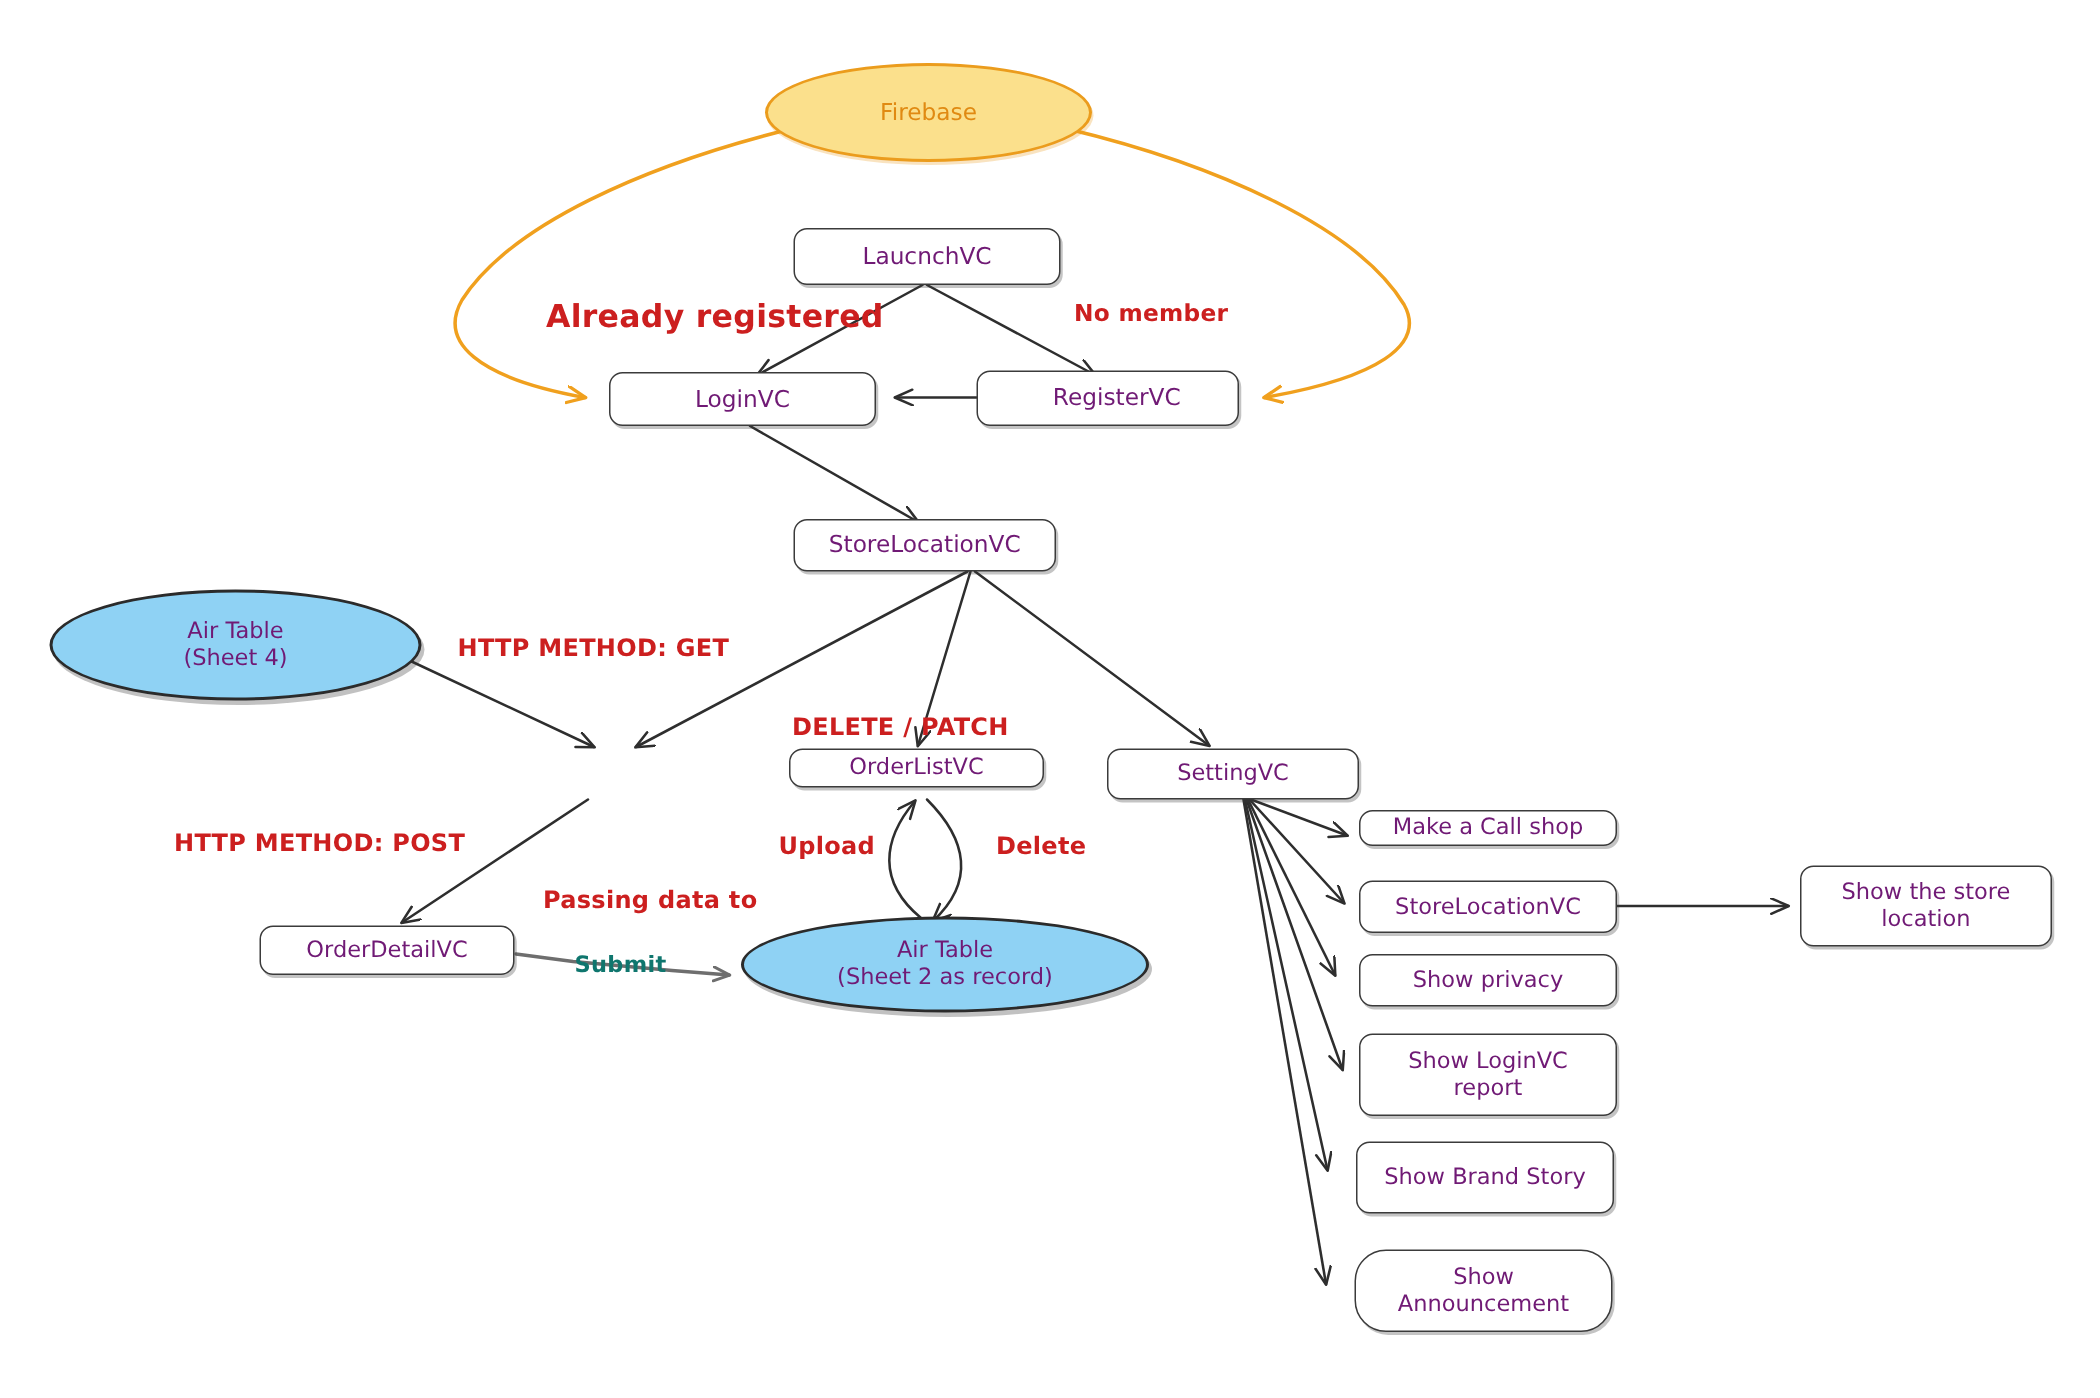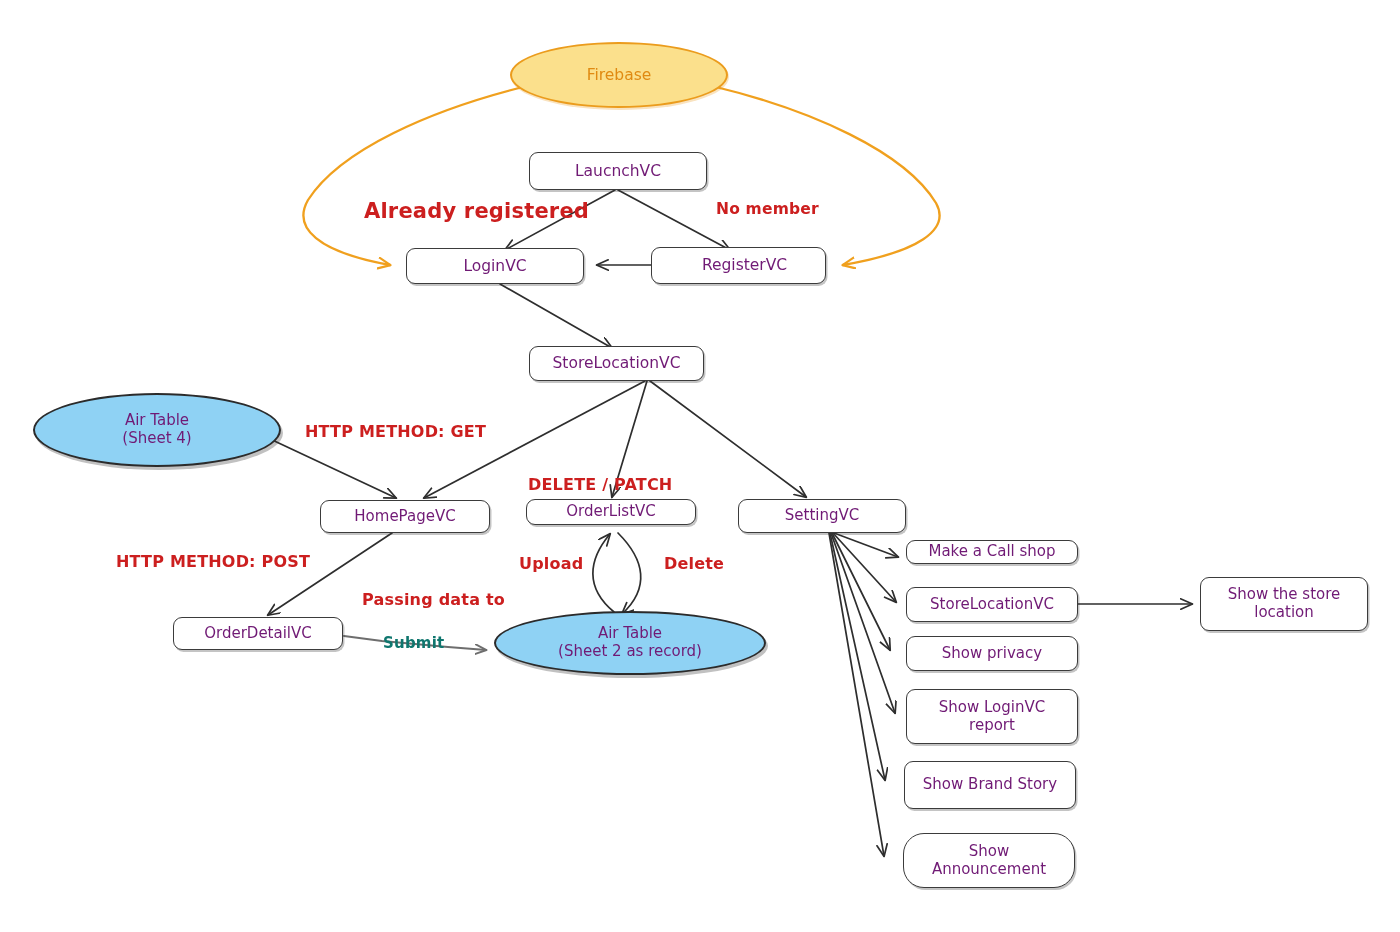--- a/index.html
+++ b/index.html
@@ -149,23 +149,20 @@
     <span>StoreLocationVC</span>
   </div>
 
   <div class="node ellipse blue" style="left:33px; top:393px; width:248px; height:74px; font-size:15px;">
     <div>
       <div>Air Table</div>
       <div>(Sheet 4)</div>
     </div>
   </div>
 
-  <div class="node box" style="left:320px; top:500px; width:170px; height:33px; font-size:15px;">
-    <span>HomePageVC</span>
-  </div>
 
   <div class="node box" style="left:526px; top:499px; width:170px; height:26px; font-size:15px;">
     <span>OrderListVC</span>
   </div>
 
   <div class="node box" style="left:738px; top:499px; width:168px; height:34px; font-size:15px;">
     <span>SettingVC</span>
   </div>
 
   <div class="node box" style="left:173px; top:617px; width:170px; height:33px; font-size:15px;">

